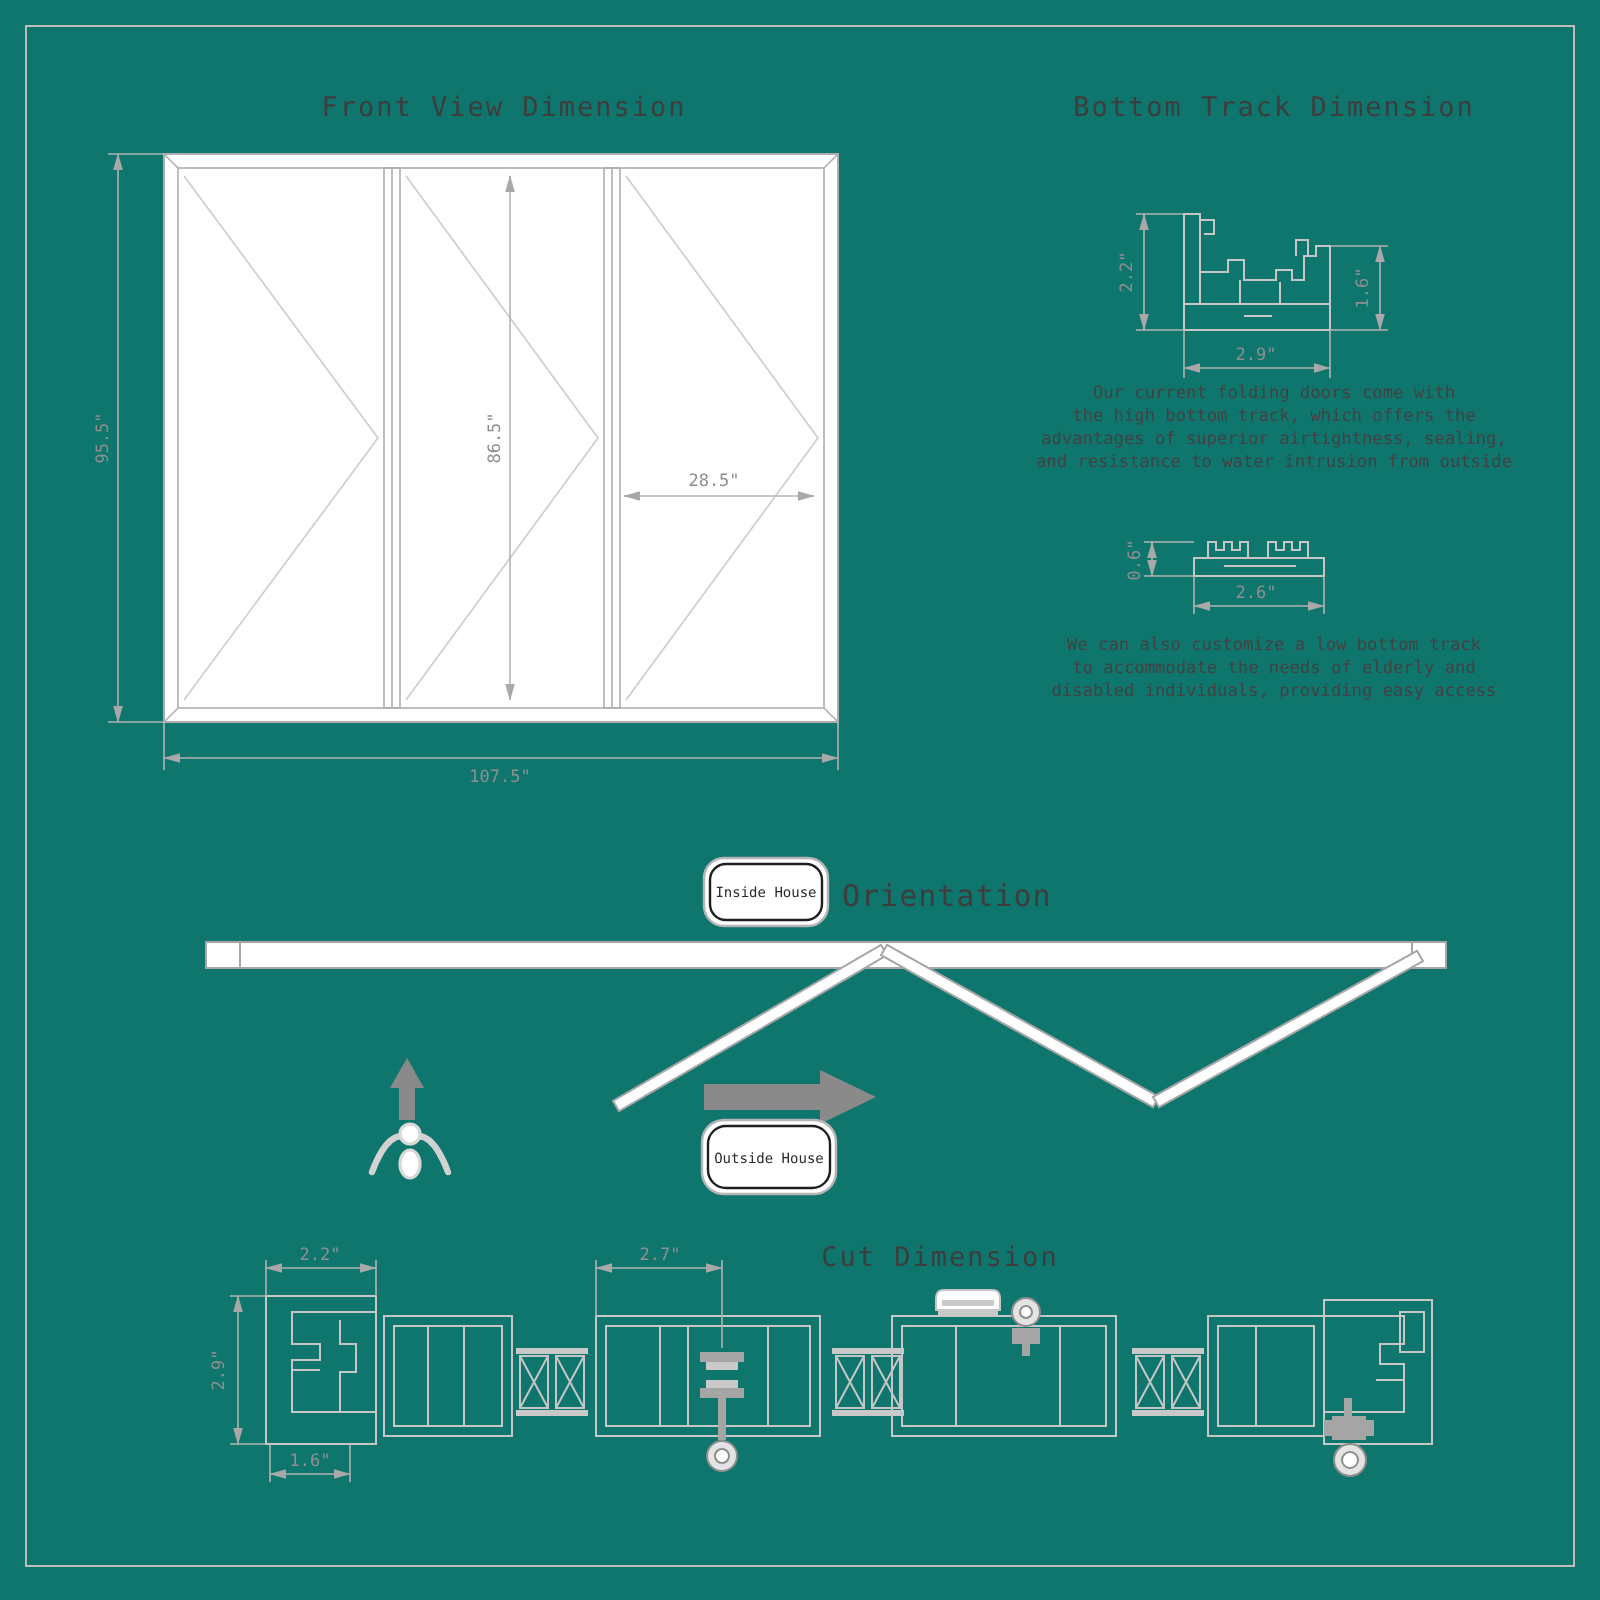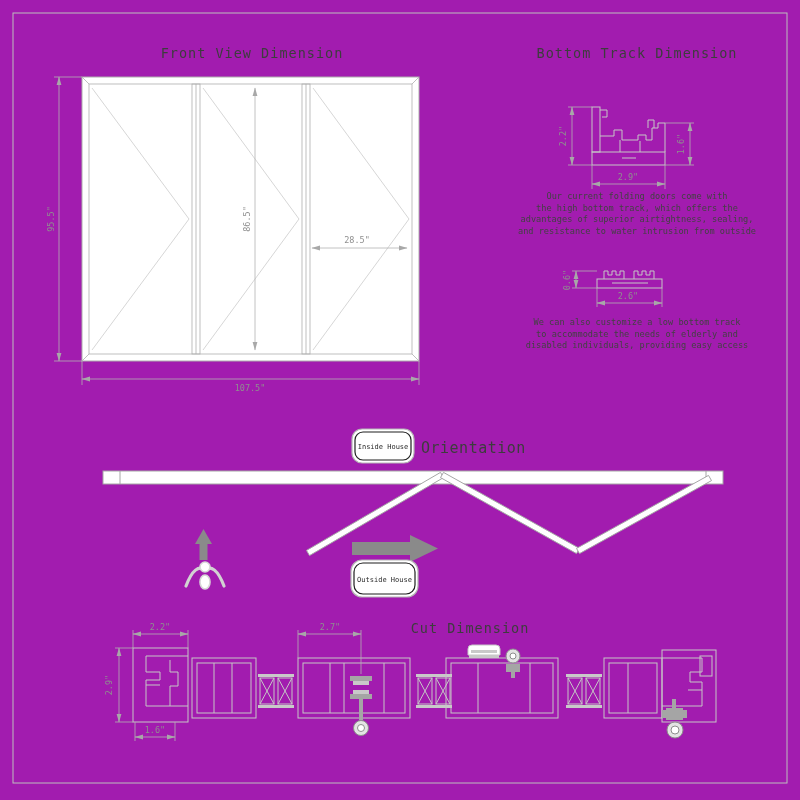--- a/index.html
+++ b/index.html
@@ -1,16 +1,16 @@
 <!DOCTYPE html>
 <html><head>
 <meta charset="utf-8">
 <style>
   html,body{margin:0;padding:0;background:#fff;}
-  .canvas{position:relative;width:800px;height:800px;background:#a21caf;overflow:hidden;
+  .canvas{position:relative;width:800px;height:800px;background:#0f766e;overflow:hidden;
           font-family:"DejaVu Sans Mono",monospace;}
   svg{position:absolute;left:0;top:0;}
   .t-title{fill:#3d3d3d;font-family:"DejaVu Sans Mono",monospace;font-size:13.5px;letter-spacing:1px;}
   .t-big{fill:#3d3d3d;font-family:"DejaVu Sans Mono",monospace;font-size:15px;letter-spacing:0.5px;}
   .t-dim{fill:#8f8f8f;font-family:"DejaVu Sans Mono",monospace;font-size:8.5px;}
   .t-para{fill:#424242;font-family:"DejaVu Sans Mono",monospace;font-size:8.6px;}
   .t-badge{fill:#2b2b2b;font-family:"DejaVu Sans Mono",monospace;font-size:7px;}
   .frame{stroke:#aeaeae;fill:#ffffff;stroke-width:1;}
   .thin{stroke:#aeaeae;fill:none;stroke-width:0.8;}
   .chev{stroke:#cccccc;fill:none;stroke-width:0.8;}

